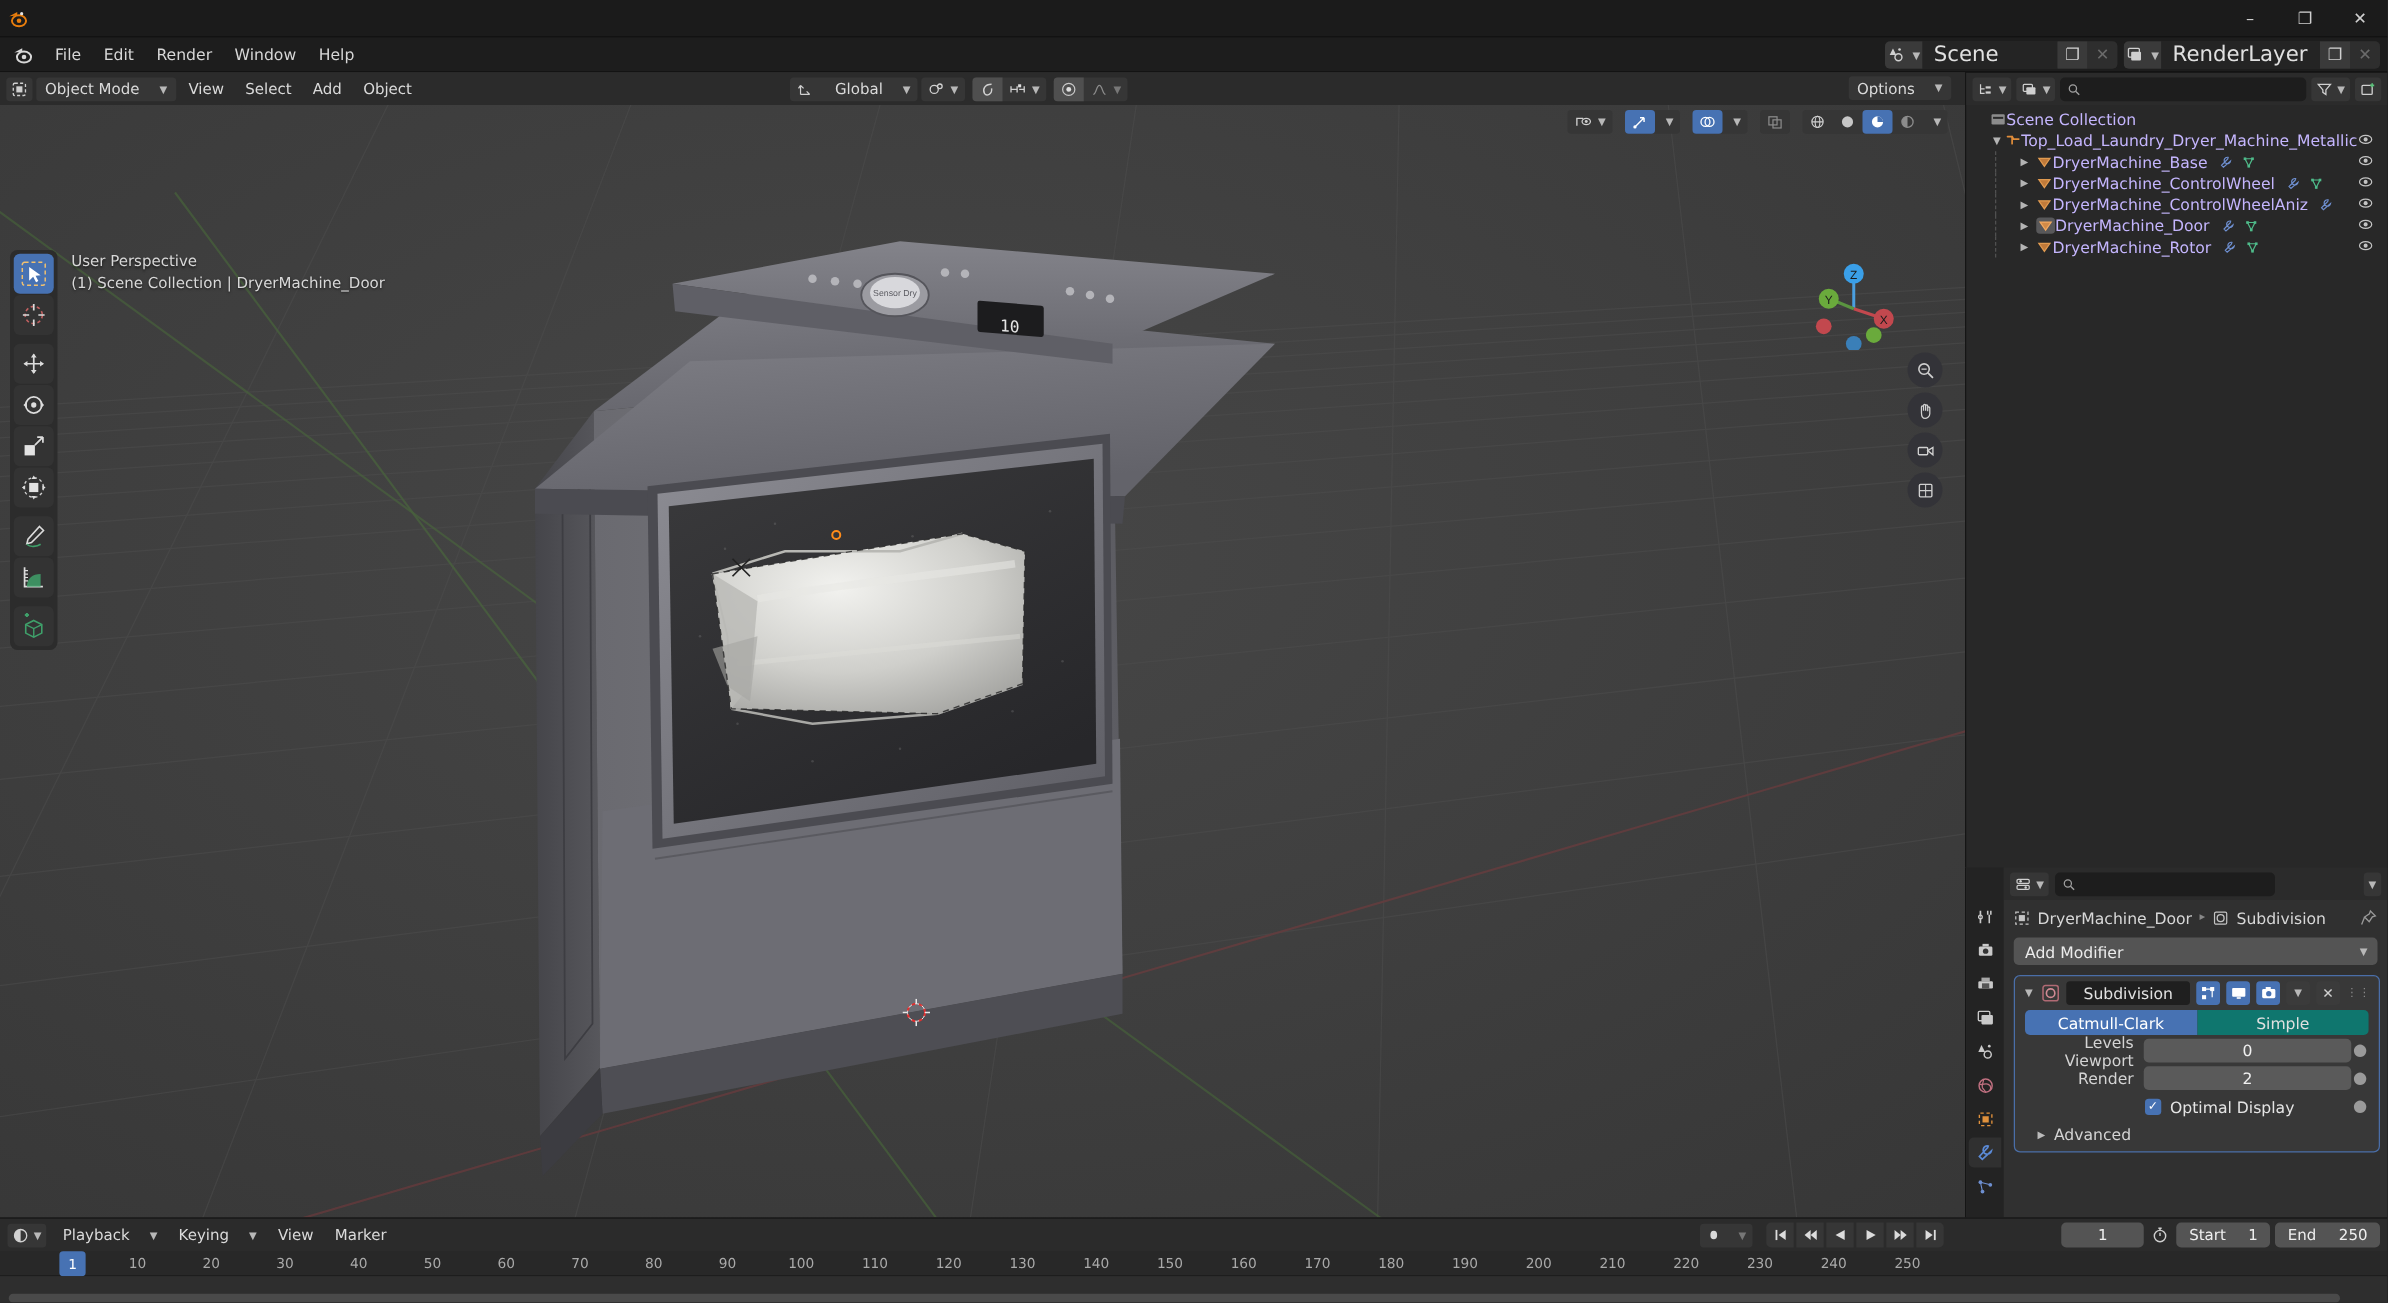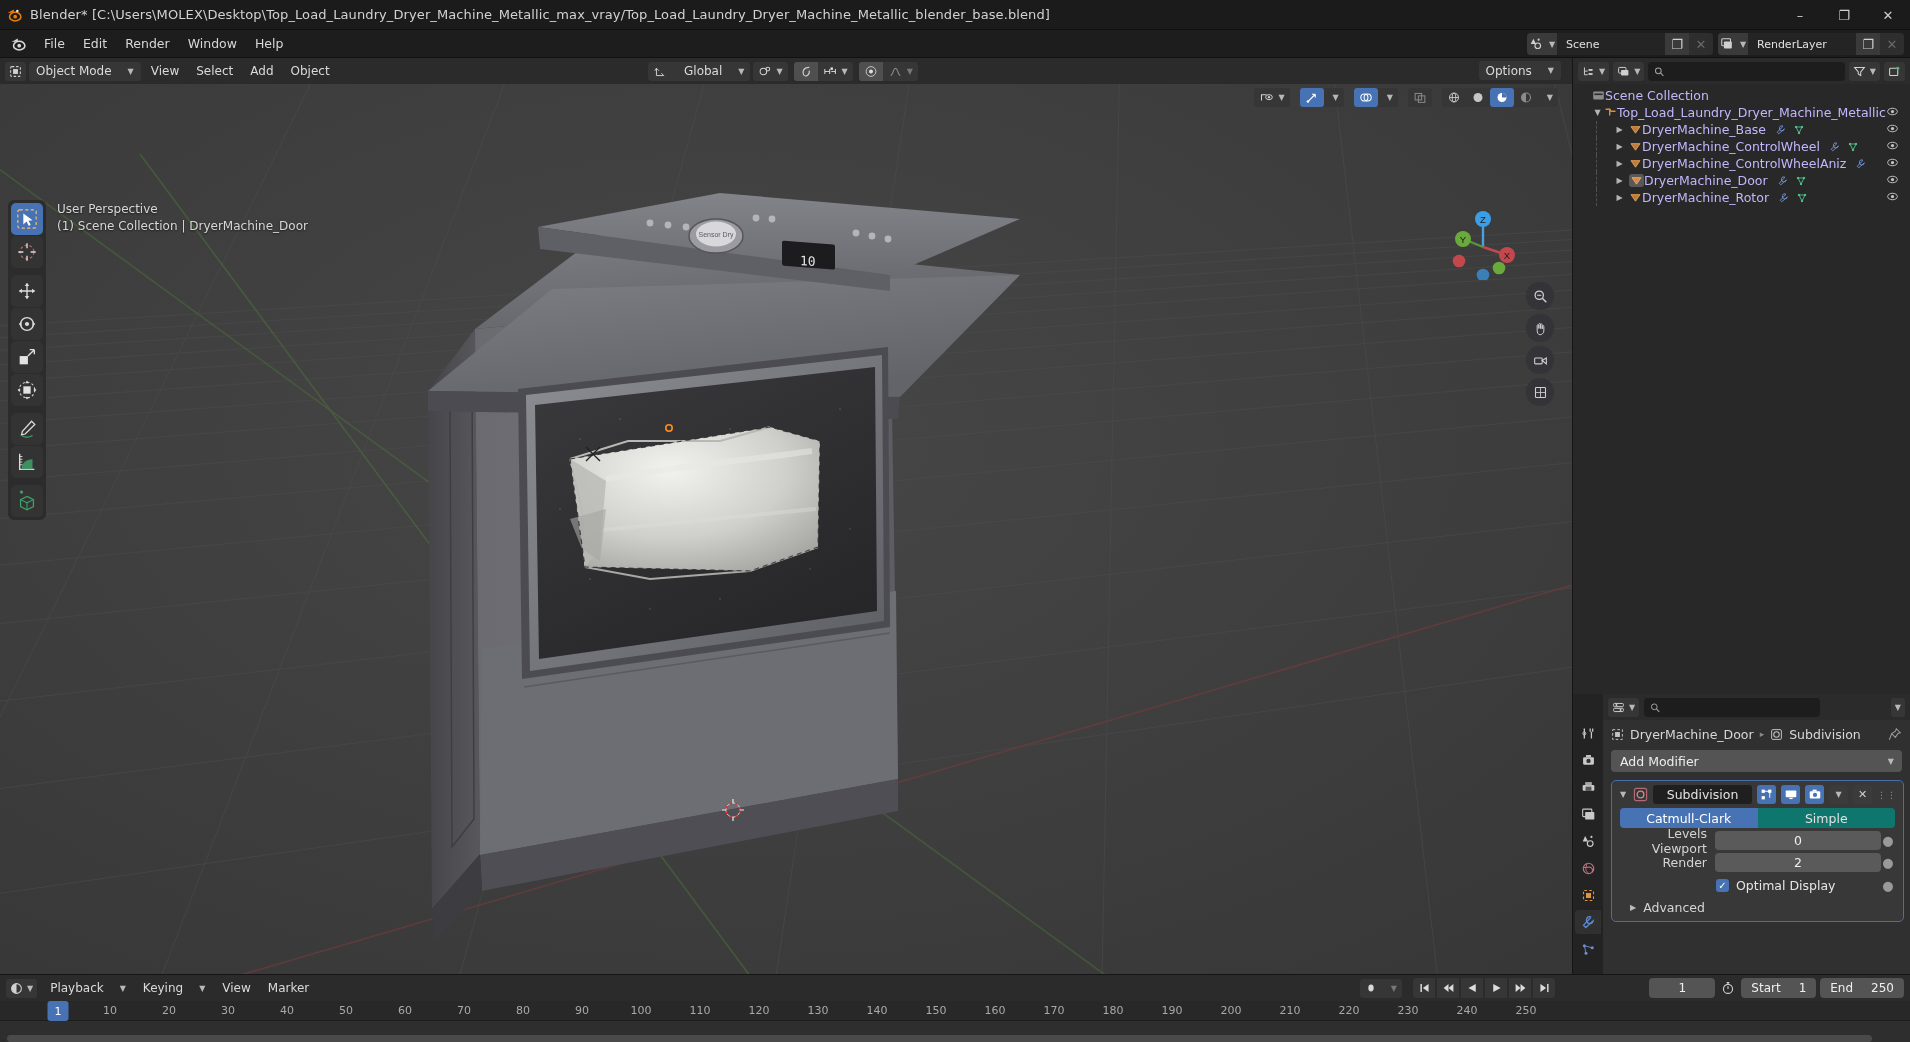--- a/index.html
+++ b/index.html
@@ -34,21 +34,21 @@
   .ws-tab {
     padding:5px 11px 5px; font-size:12.5px; color:#8e8e8e; background:#282828;
     margin-right:2px; border-radius:4px 4px 0 0; line-height:14px; height:23px;
   }
   .ws-tab.active { background:#3d3d3d; color:#e8e8e8; }
   .ws-tab.plus { background:transparent; color:#9a9a9a; padding:4px 8px; font-size:15px; }
 
   #topbar-right { position:absolute; right:6px; top:3px; display:flex; align-items:center; gap:5px;}
   .id-block { display:flex; align-items:center; background:#282828; border-radius:4px; height:22px; overflow:hidden;}
   .id-icon { width:30px; height:22px; display:flex; align-items:center; justify-content:center; background:#3a3a3a; gap:2px;}
-  .id-name { padding:0 10px 0 9px; font-size:11px; color:#e0e0e0; min-width:108px; height:22px; display:flex; align-items:center; background:#242424;text-align:center;}
+  .id-name { padding:0 10px 0 9px; font-size:17px; color:#e0e0e0; min-width:108px; height:22px; display:flex; align-items:center; background:#242424;text-align:center;}
   .id-btn { width:24px; height:22px; display:flex; align-items:center; justify-content:center; background:#3a3a3a; color:#d0d0d0;}
   .id-btn.dim { color:#6a6a6a; background:#2e2e2e;}
 
   
   #main { display:flex; height:916px; }
 
   
   #viewport-area { width:1572px; position:relative; background:#3c3c3c; display:flex; flex-direction:column;}
   #vp-header {
     height:26px; background:#2b2b2b; display:flex; align-items:center;
@@ -157,21 +157,20 @@
 
 <div id="titlebar">
   <span class="blender-logo">
     <svg width="17" height="17" viewBox="0 0 24 24">
       <ellipse cx="13" cy="15" rx="8" ry="6.2" fill="none" stroke="#e87d0d" stroke-width="2.2"></ellipse>
       <circle cx="13" cy="15" r="2.6" fill="#e87d0d"></circle>
       <path d="M2 10 L11 5 L11 9 Z" fill="#e87d0d"></path>
       <circle cx="16" cy="7" r="1.8" fill="#e5e5e5"></circle>
     </svg>
   </span>
-  <span class="tb-title">Blender* [C:\Users\MOLEX\Desktop\Top_Load_Laundry_Dryer_Machine_Metallic_max_vray/Top_Load_Laundry_Dryer_Machine_Metallic_blender_base.blend]</span>
   <div id="win-ctls">
     <div class="win-ctl">–</div>
     <div class="win-ctl">❐</div>
     <div class="win-ctl close">✕</div>
   </div>
 </div>
 
 <div id="topbar">
   <span class="blender-logo" style="margin:0 8px 0 6px">
     <svg width="17" height="17" viewBox="0 0 24 24">
@@ -229,21 +228,21 @@
       </div>
       <div class="hdr-btn">
         <span>Object Mode</span>
         <span class="chev">▼</span>
       </div>
       <div class="hdr-btn flat">View</div>
       <div class="hdr-btn flat">Select</div>
       <div class="hdr-btn flat">Add</div>
       <div class="hdr-btn flat">Object</div>
 
-      <div style="position:absolute; left:648px; display:flex; align-items:center;">
+      <div style="position:absolute; left:632px; display:flex; align-items:center;">
         <div class="hdr-btn" style="padding:0 6px;">
           <svg width="13" height="13" viewBox="0 0 16 16" style="margin-right:5px">
               <path d="M3 13 L3 4 M3 4 L6 7 M3 4 L1 7" stroke="#d0d0d0" stroke-width="1.2" fill="none"></path>
               <path d="M3 13 L12 13 M12 13 L9 10" stroke="#d0d0d0" stroke-width="1.2" fill="none"></path>
             </svg>
           <span>Global</span>
           <span class="chev">▼</span>
         </div>
         <div class="hdr-grp">
           <div class="gi">

